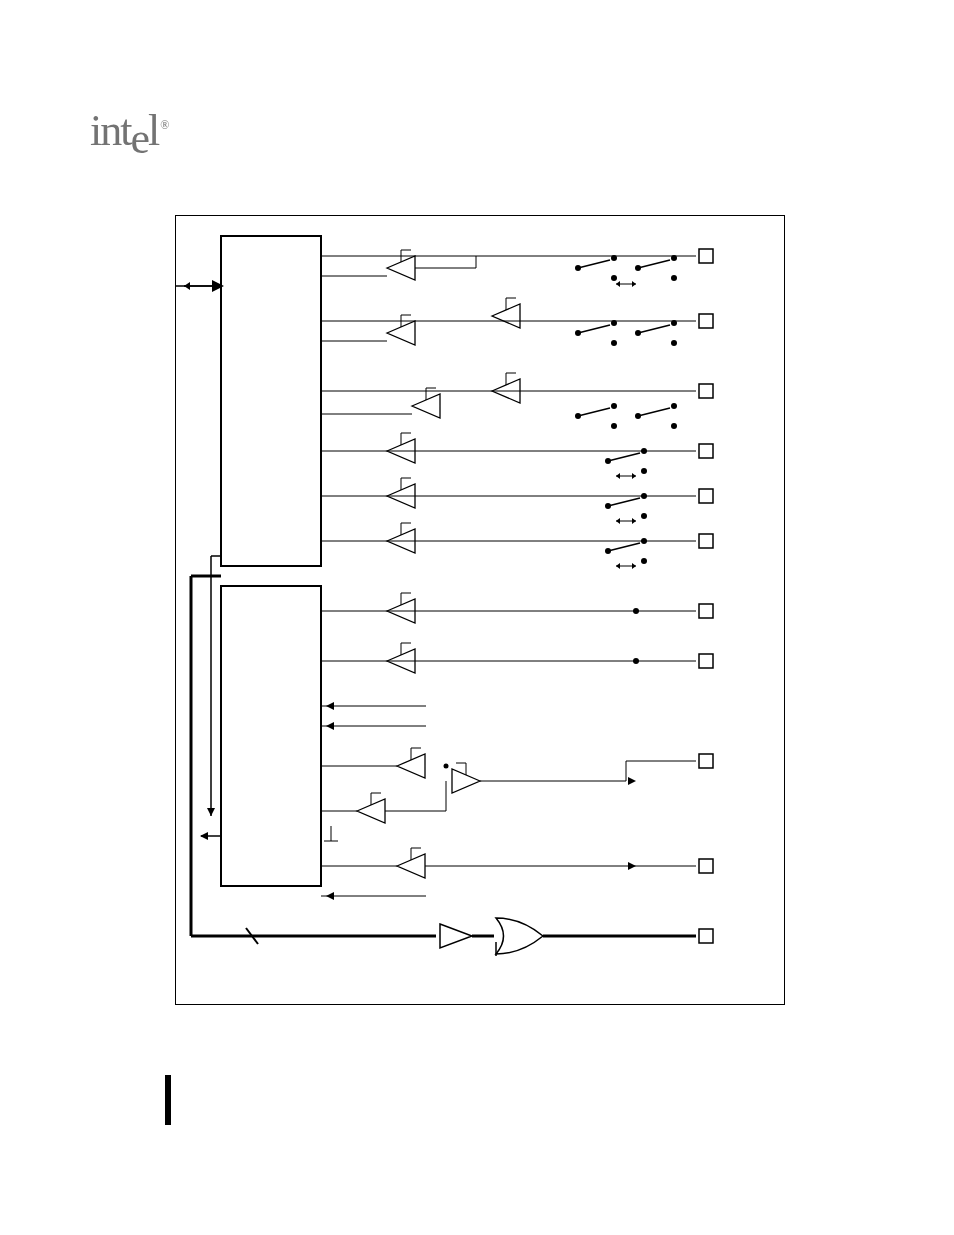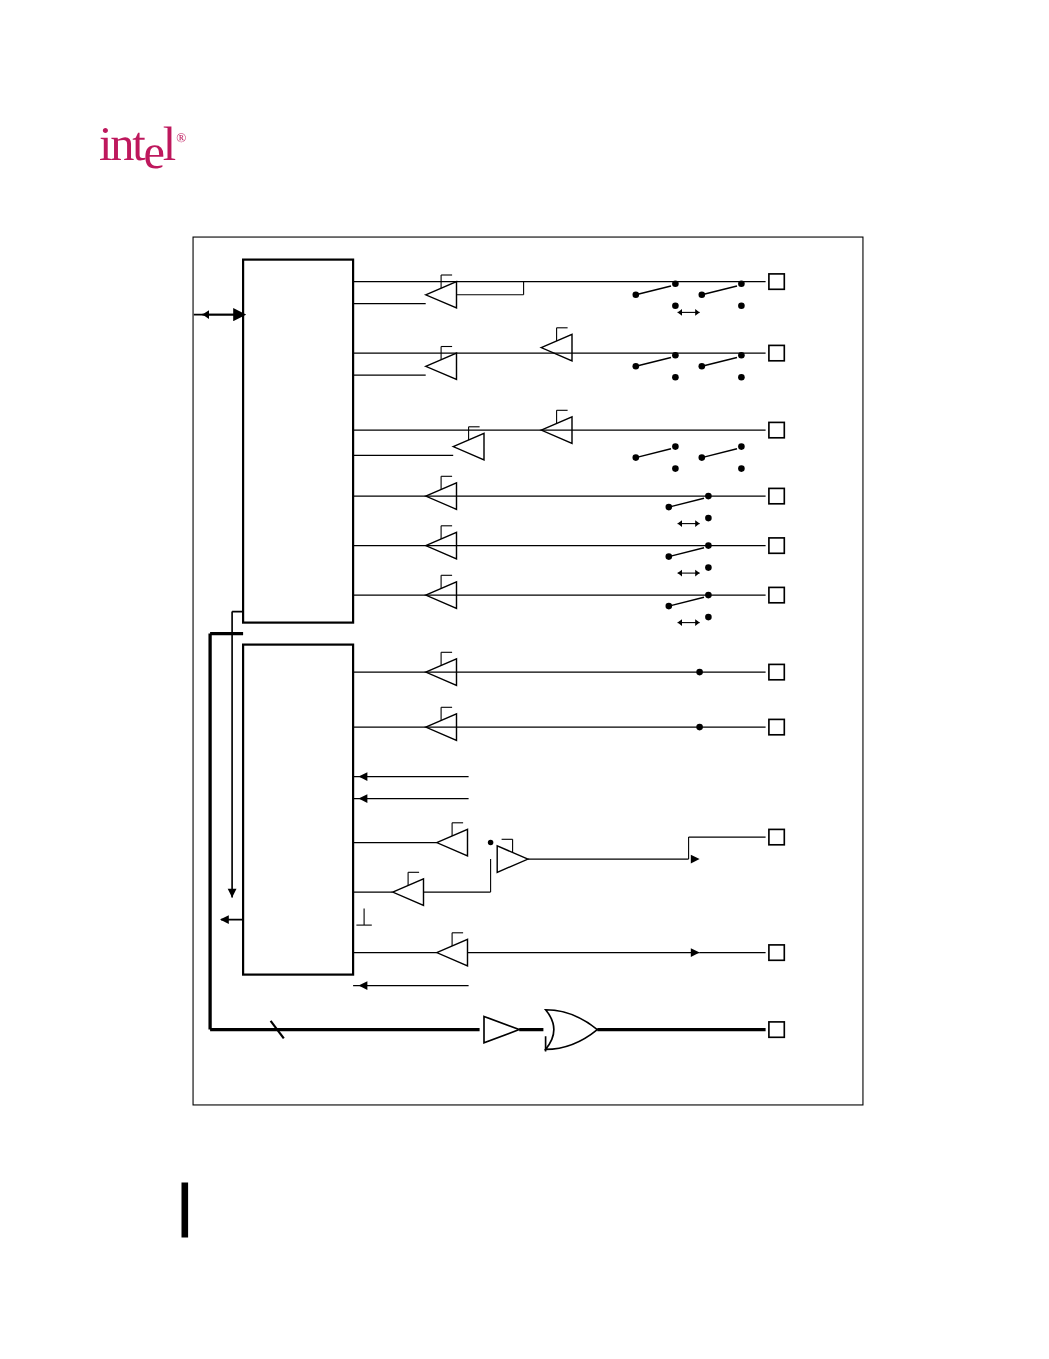--- a/index.html
+++ b/index.html
@@ -6,21 +6,21 @@
     margin: 0;
     padding: 0;
     background: #fff;
     font-family: Arial, Helvetica, sans-serif;
   }
   .page {
     width: 954px;
     height: 1136px;
     position: relative;
     background: #fff;
-    color: #be185d;
+    color: #737373;
   }
   .logo {
     position: absolute;
     left: 90px;
     top: 105px;
     font-family: "Times New Roman", serif;
     font-size: 44px;
     font-weight: 400;
     letter-spacing: -2px;
   }

